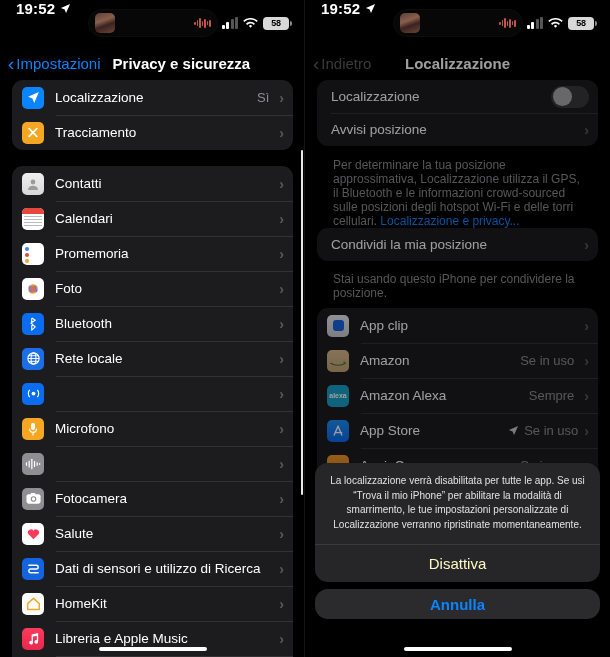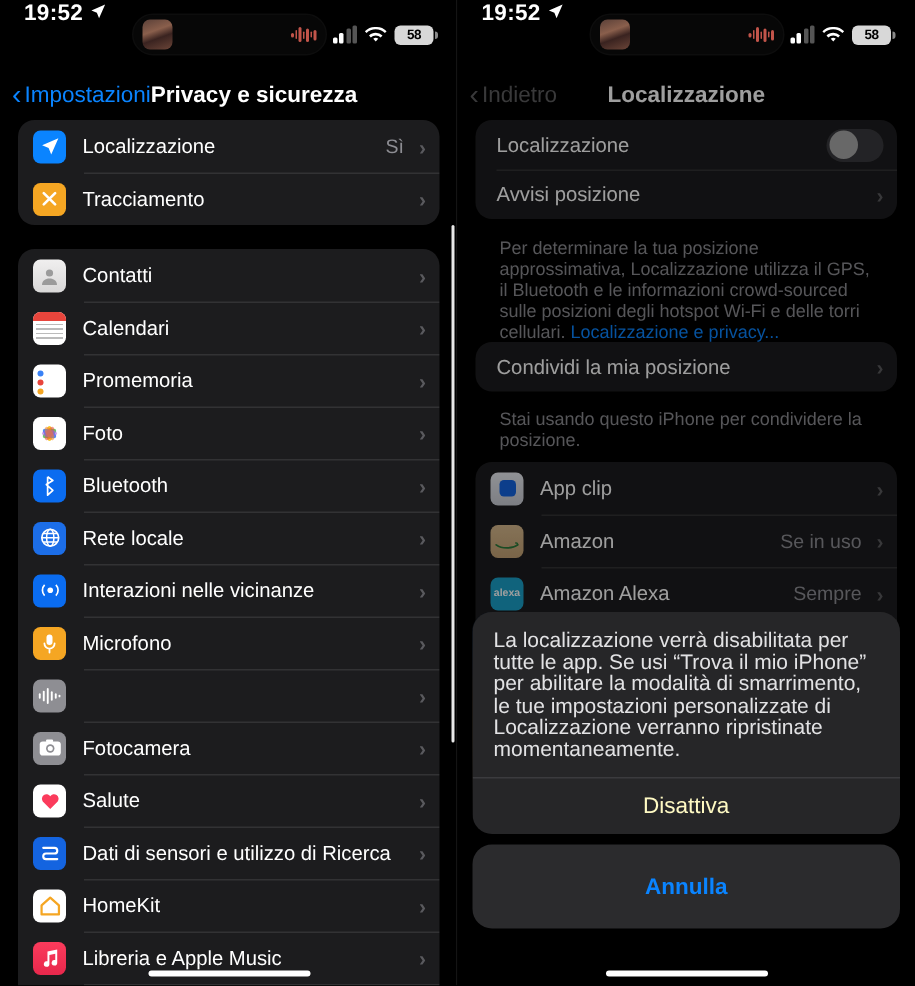--- a/index.html
+++ b/index.html
@@ -33,21 +33,21 @@
     background:#d8d8d8; display:flex; align-items:center; justify-content:center; }
   .battery:after { content:""; position:absolute; right:-3px; top:4px; width:2px; height:5px;
     background:#8a8a8a; border-radius:0 2px 2px 0; }
   .battery span { font-size:9px; font-weight:700; color:#000; letter-spacing:-.3px; }
 
   
   .navbar { height:34px; display:flex; align-items:center; padding:0 8px; position:relative; }
   .nav-back { display:flex; align-items:center; color:#0a84ff; font-size:15px; cursor:pointer; }
   .nav-back .chev { font-size:19px; line-height:1; margin-right:2px; font-weight:500; }
   .nav-title { font-size:15px; font-weight:700; color:#fff; }
-  .left .nav-title { margin-left:0; }
+  .left .nav-title { margin-left:12px; }
   .right .nav-title { position:absolute; left:50%; transform:translateX(-50%); }
   .right .nav-back { color:#5c5c5e; }
 
   
   .content { padding:0 12px; }
   .group { background:#1c1c1e; border-radius:11px; overflow:hidden; margin-bottom:16px; }
   .row { display:flex; align-items:center; height:35px; padding-left:10px; position:relative; cursor:pointer; }
   .row + .row:before { content:""; position:absolute; left:44px; right:0; top:0; height:1px; background:#323234; }
   .row .ic { width:22px; height:22px; border-radius:5px; flex:none; margin-right:11px;
     display:flex; align-items:center; justify-content:center; overflow:hidden; }
@@ -96,27 +96,27 @@
   .right .content, .right .navbar { filter:brightness(.62); }
   .toggle { margin-left:auto; margin-right:9px; width:38px; height:22px; border-radius:11px;
     background:#39393d; position:relative; flex:none; cursor:pointer; }
   .toggle .knob { position:absolute; top:1.5px; left:1.5px; width:19px; height:19px;
     border-radius:50%; background:#a8a8a8; }
 
   
   .alert-wrap { position:absolute; left:10px; right:10px; bottom:38px; z-index:20; }
   .alert-card { background:#26262880; backdrop-filter:blur(18px); background:#262628;
     border-radius:13px; overflow:hidden; margin-bottom:7px; }
-  .alert-msg { font-size:14px; line-height:14.5px; color:#e2e2e4; text-align:left;
+  .alert-msg { font-size:10px; line-height:14.5px; color:#e2e2e4; text-align:center;
     padding:11px 14px 12px; }
   .alert-sep { height:1px; background:#3b3b3e; }
   .alert-btn { height:37px; display:flex; align-items:center; justify-content:center;
     font-size:15px; cursor:pointer; }
   .alert-btn.destructive { color:#fef9c3; }
-  .alert-cancel { background:#2b2b2d; border-radius:13px; height:56px;
+  .alert-cancel { background:#2b2b2d; border-radius:13px; height:30px;
     display:flex; align-items:center; justify-content:center;
     font-size:15px; font-weight:700; color:#0a84ff; cursor:pointer; }
 
   .home-indicator { position:absolute; left:50%; transform:translateX(-50%);
     bottom:6px; width:108px; height:4px; border-radius:2px; background:#fff; z-index:30; }
 
   .scroll-ind { position:absolute; right:2px; top:150px; width:2px; height:345px;
     background:#e8e8e8; border-radius:1px; z-index:5; }
   .divider-v { position:absolute; right:0; top:0; bottom:0; width:1px; background:#141414; }
 </style>
@@ -269,21 +269,20 @@
           <span class="arw">›</span>
         </div>
 
         <div class="row">
           <span class="ic nearby">
             <svg width="15" height="15" viewBox="0 0 16 16">
                 <circle cx="8" cy="8" r="2" fill="#fff"></circle>
                 <path d="M4 4.2a5.4 5.4 0 0 0 0 7.6M12 4.2a5.4 5.4 0 0 1 0 7.6" stroke="#fff" stroke-width="1.2" fill="none"></path>
               </svg>
           </span>
-          <span class="lbl">Interazioni nelle vicinanze</span>
           <span class="arw">›</span>
         </div>
 
         <div class="row">
           <span class="ic mic">
             <svg width="12" height="14" viewBox="0 0 10 14">
                 <rect x="3" y="1" width="4" height="7" rx="2" fill="#fff"></rect>
                 <path d="M1.6 7a3.4 3.4 0 0 0 6.8 0M5 10.4V13" stroke="#fff" stroke-width="1.2" fill="none" stroke-linecap="round"></path>
               </svg>
           </span>

